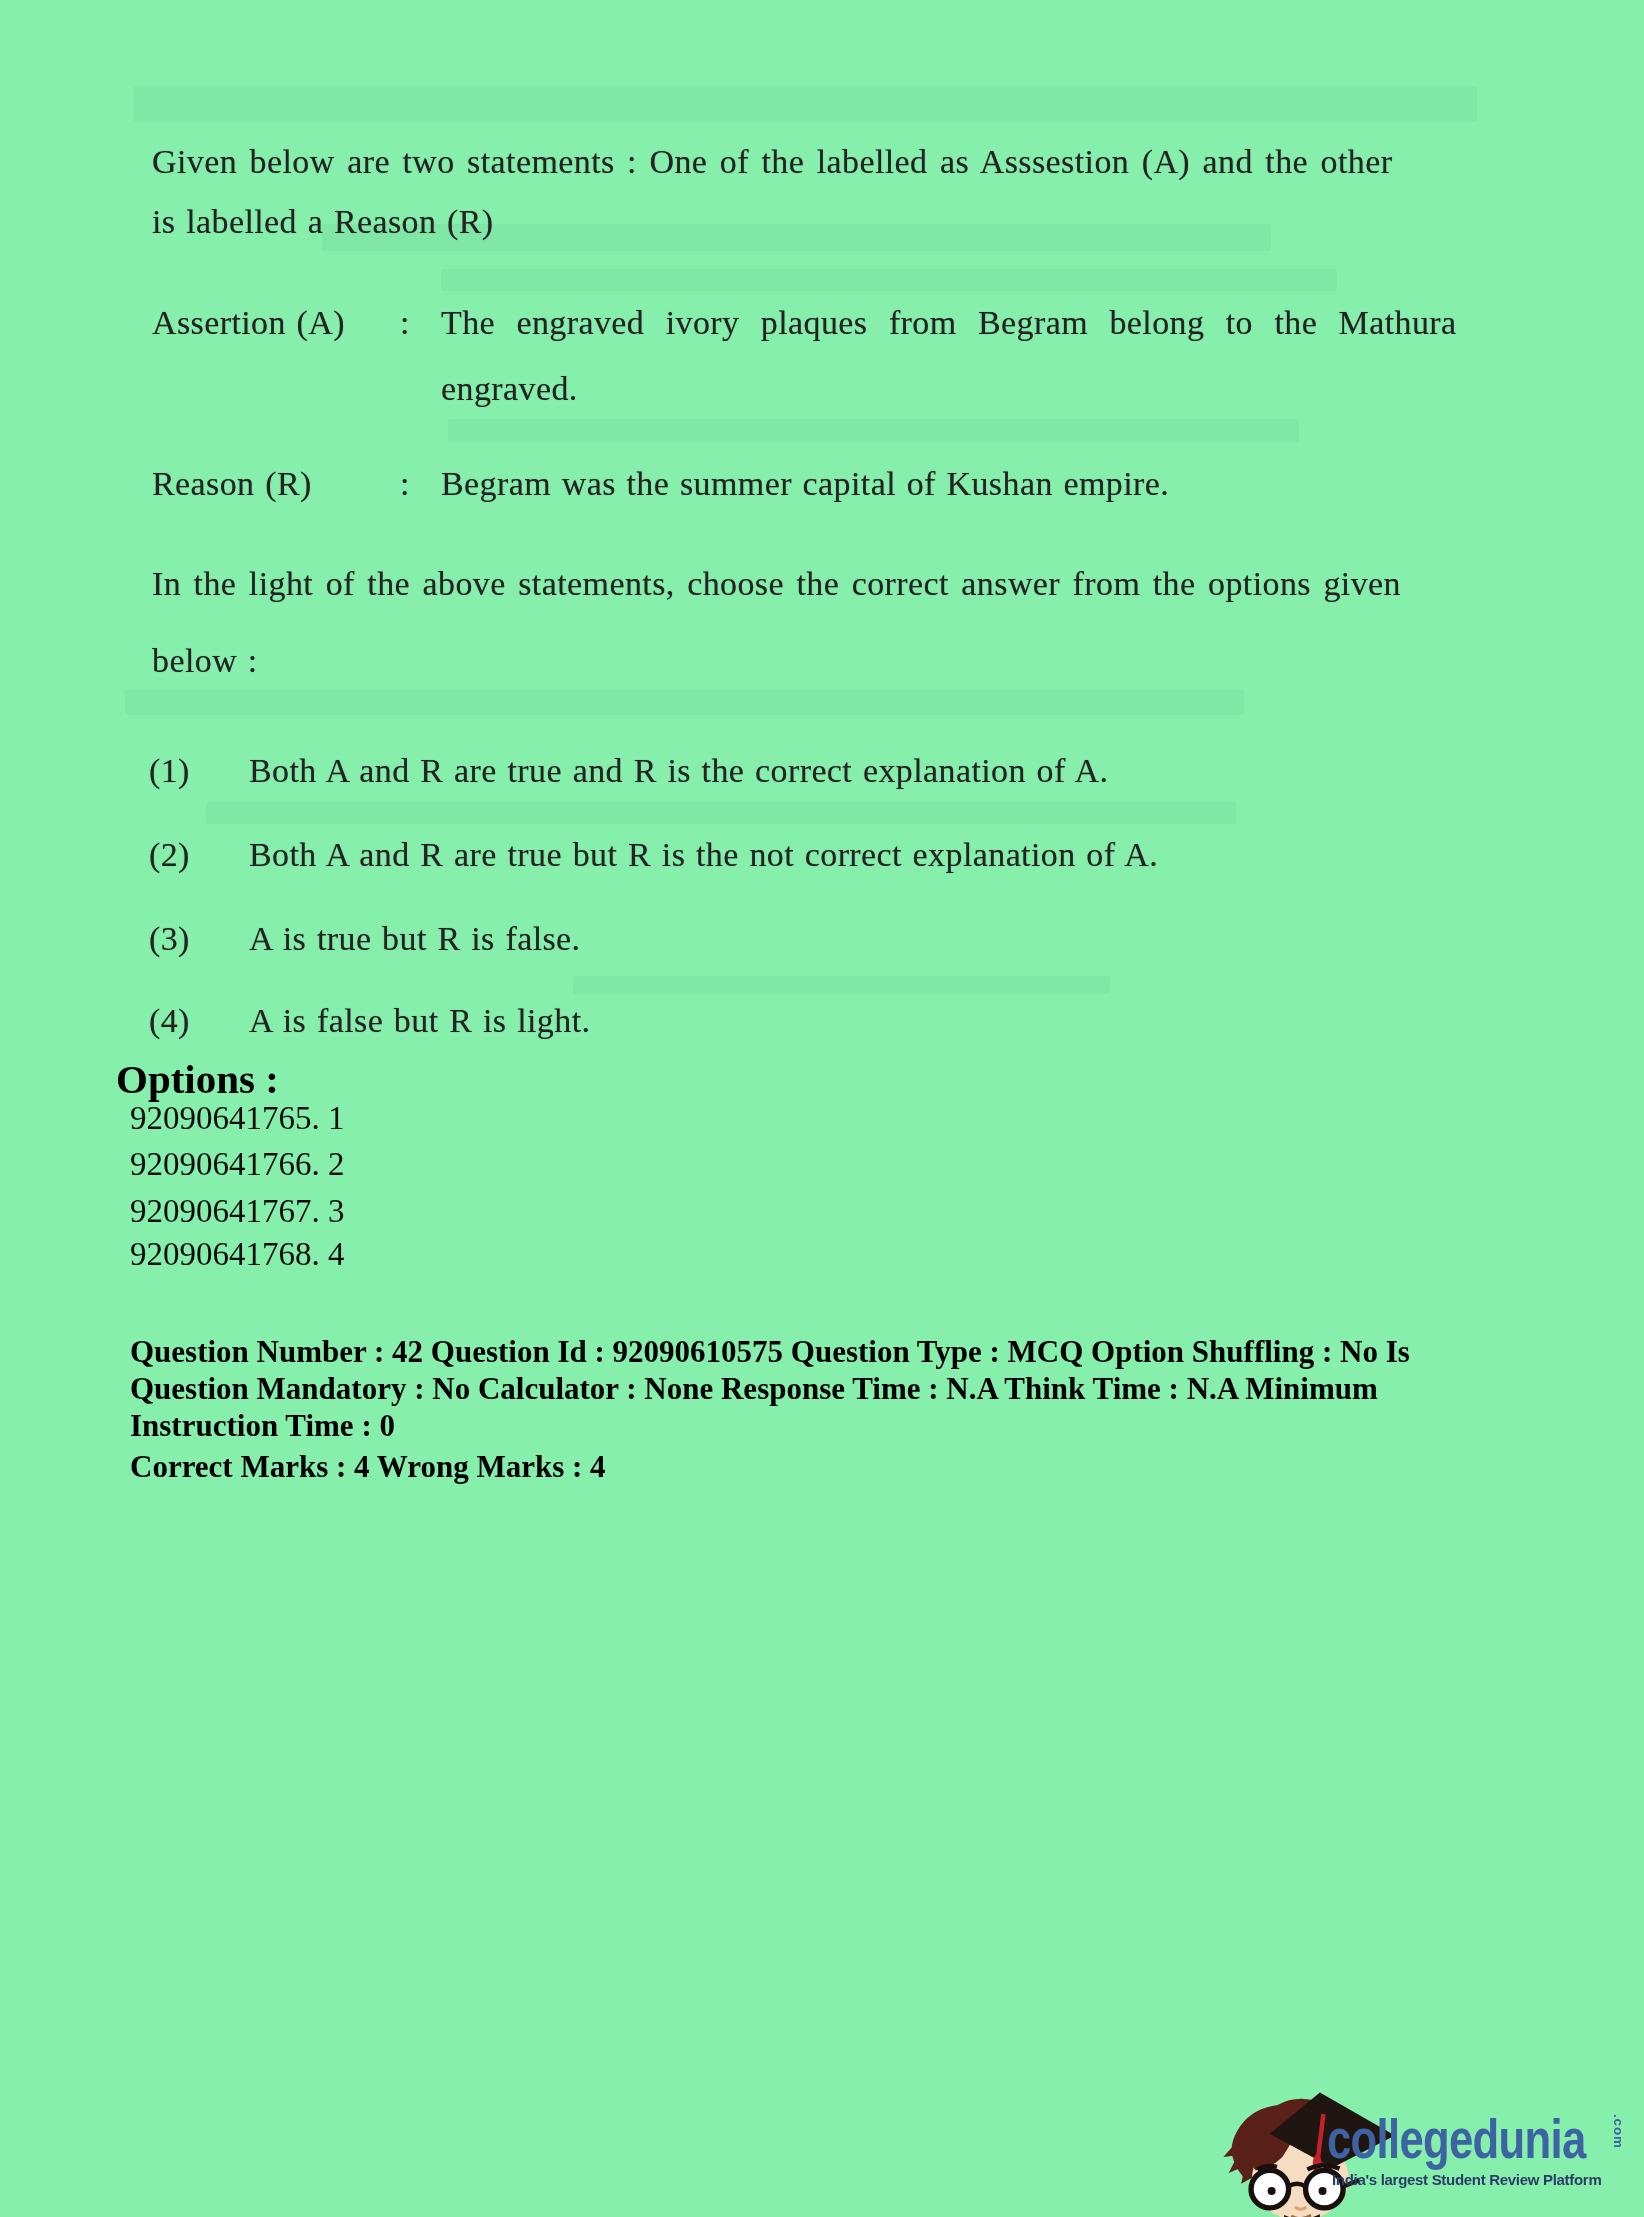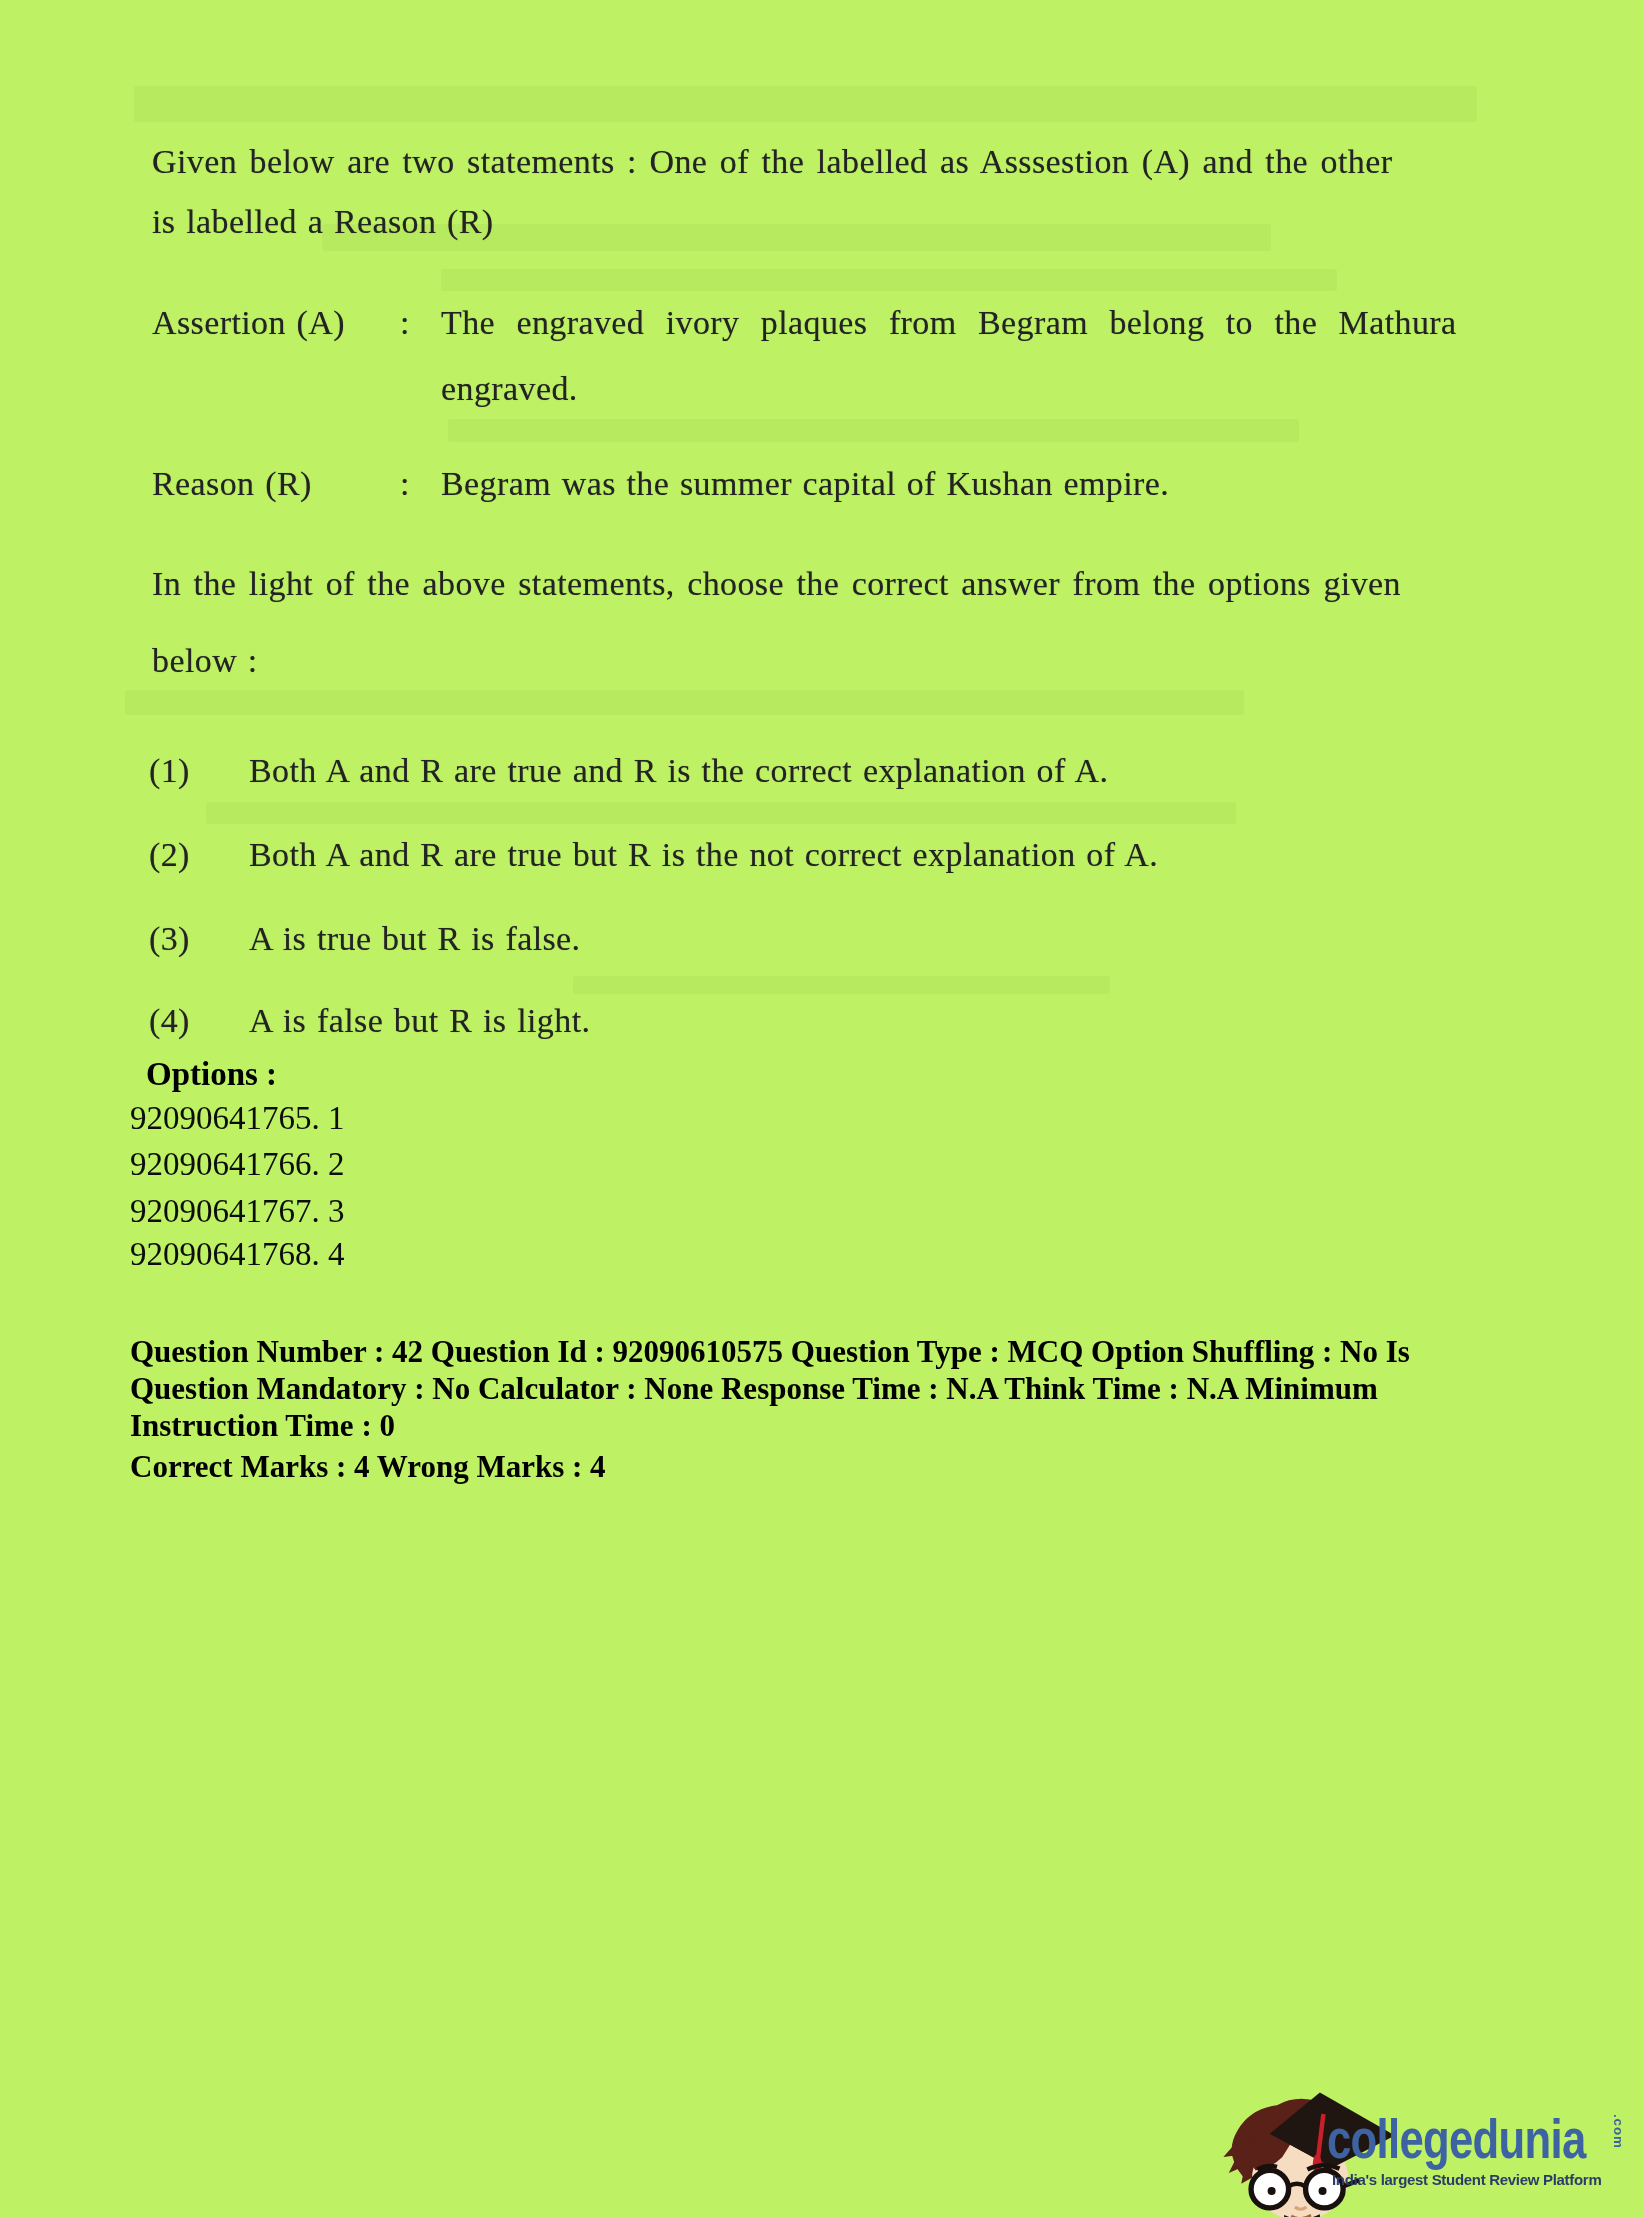--- a/index.html
+++ b/index.html
@@ -1,20 +1,20 @@
 <!DOCTYPE html>
 <html style="font-size:14.3px"><head>
 <meta charset="utf-8">
 <style>
   html, body { margin: 0; padding: 0; background: #ffffff; }
   .page {
     position: relative;
     width: 1644px;
     height: 2217px;
-    background: #bef264;
+    background: #86efac;
     overflow: hidden;
     font-family: "Liberation Serif", serif;
   }
   
   .scan-line {
     position: absolute;
     font-family: "Liberation Serif", serif;
     font-size: 34px;
     line-height: 1.2;
     color: #232323;
@@ -127,21 +127,21 @@
   </div>
   <div>
     <span class="scan-line" style="left:149px; top:919px;">(3)</span>
     <span class="scan-line" style="left:249px; top:919px;">A is true but R is false.</span>
   </div>
   <div>
     <span class="scan-line" style="left:149px; top:1001px;">(4)</span>
     <span class="scan-line" style="left:249px; top:1001px;">A is false but R is light.</span>
   </div>
 
-  <div class="overlay-bold" style="left:146px; top:1055px; font-size:33px;">Options :</div>
+  <div class="overlay-bold" style="left:116px; top:1055px; font-size:41px;">Options :</div>
   <div class="overlay-reg" style="left:130px; top:1100px;">92090641765. 1</div>
   <div class="overlay-reg" style="left:130px; top:1146px;">92090641766. 2</div>
   <div class="overlay-reg" style="left:130px; top:1193px;">92090641767. 3</div>
   <div class="overlay-reg" style="left:130px; top:1236px;">92090641768. 4</div>
 
   <div class="overlay-bold" style="left:130px; top:1334px;">Question Number : 42 Question Id : 92090610575 Question Type : MCQ Option Shuffling : No Is</div>
   <div class="overlay-bold" style="left:130px; top:1371px;">Question Mandatory : No Calculator : None Response Time : N.A Think Time : N.A Minimum</div>
   <div class="overlay-bold" style="left:130px; top:1408px;">Instruction Time : 0</div>
   <div class="overlay-bold" style="left:130px; top:1449px;">Correct Marks : 4 Wrong Marks : 4</div>
 

